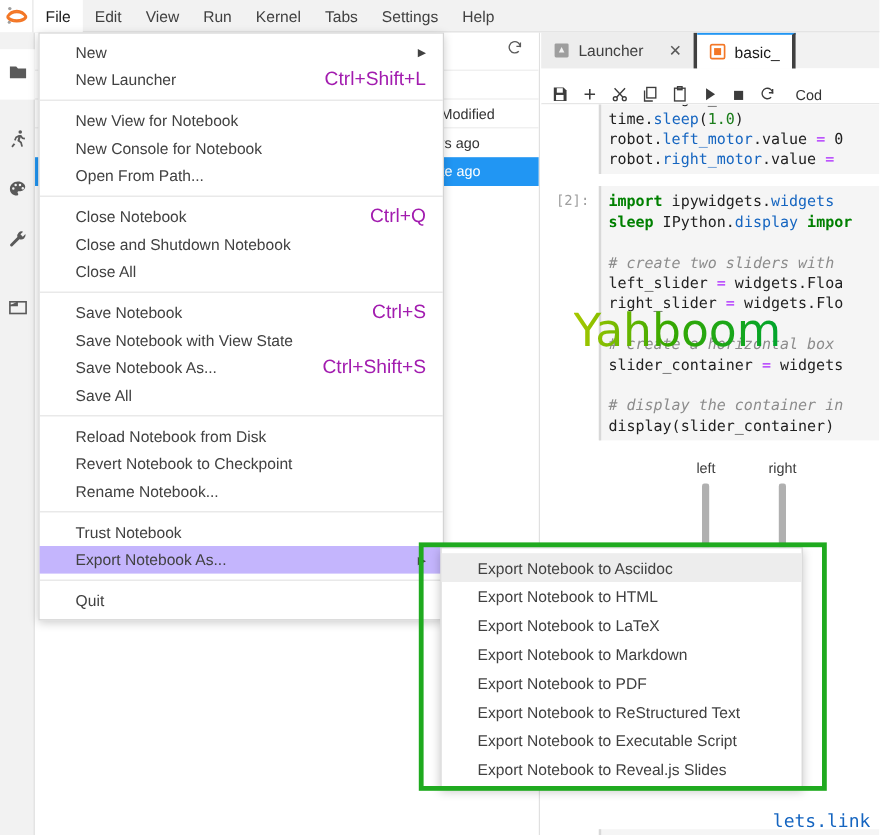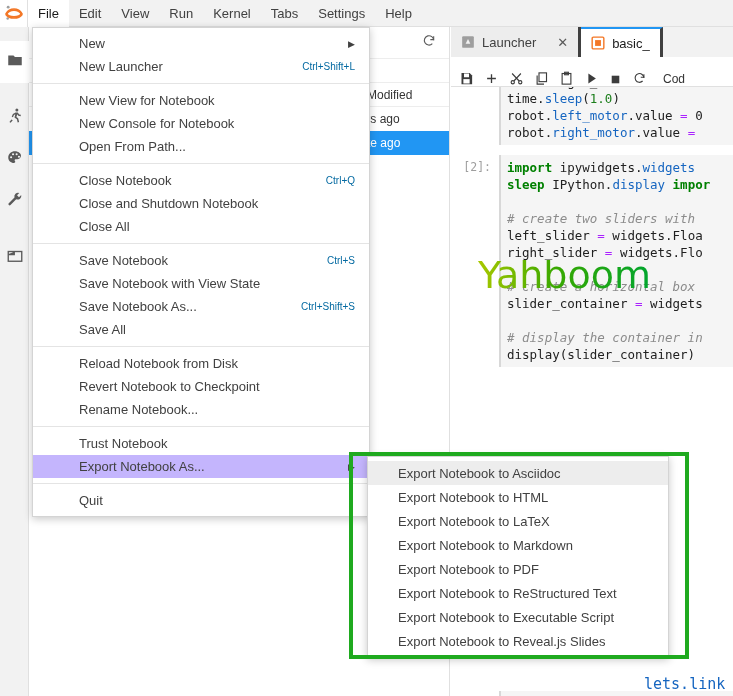--- a/index.html
+++ b/index.html
@@ -159,27 +159,27 @@
   .dropdown {
     position: absolute; left: 32px; top: 27px; width: 338px;
     background: #fff;
     border: 1px solid #d4d4d4;
     box-shadow: 0 2px 8px rgba(0,0,0,0.22);
     z-index: 60;
     padding: 4px 0;
   }
   .mrow {
     display: flex; align-items: center;
-    height: 23px; padding: 0 14px 0 46px;
+    height: 23px; padding: 0 14px 0 30px;
     font-size: 13px; color: #414141;
     cursor: pointer; white-space: nowrap;
   }
   .mrow:hover, .mrow.hl { background: #c4b5fd; }
   .mrow .mlabel { flex: 1; }
-  .mrow .mshort { color: #0369a1; font-size: 10px; margin-left: 20px; }
+  .mrow .mshort { color: #a21caf; font-size: 16px; margin-left: 20px; }
   .mrow .marrow { color: #414141; font-size: 9px; margin-left: 10px; }
   .mdiv { height: 1px; background: #e4e4e4; margin: 5px 0; }
 
   
   .submenu {
     position: absolute; left: 367px; top: 456px; width: 302px;
     background: #fff;
     border: 1px solid #d4d4d4;
     box-shadow: 0 2px 8px rgba(0,0,0,0.22);
     z-index: 61;
@@ -422,20 +422,34 @@
 <span class="tok-plain">left_slider </span><span class="tok-op">=</span><span class="tok-plain"> widgets.Floa</span>
 <span class="tok-plain">right_slider </span><span class="tok-op">=</span><span class="tok-plain"> widgets.Flo</span>
 
 <span class="tok-com"># create a horizontal box </span>
 <span class="tok-plain">slider_container </span><span class="tok-op">=</span><span class="tok-plain"> widgets</span>
 
 <span class="tok-com"># display the container in</span>
 <span class="tok-plain">display(slider_container)</span></div>
       </div>
 
+      <div class="widget-out">
+        <div class="vslider">
+          <div class="vslider-label">left</div>
+          <div class="vslider-track">
+            <div class="vslider-handle" style="top:113px;"></div>
+          </div>
+        </div>
+        <div class="vslider">
+          <div class="vslider-label">right</div>
+          <div class="vslider-track">
+            <div class="vslider-handle" style="top:113px; background:#b0b0b0;"></div>
+          </div>
+        </div>
+      </div>
 
       <div class="cell" style="position:absolute; left:0; right:0; top:604px; width:282px;">
         <div class="prompt"></div>
         <div class="inputarea" style="height:24px; overflow:hidden;"></div>
       </div>
       <div style="position:absolute; left:193px; top:588px; font-family:'DejaVu Sans Mono',monospace; font-size:15px;">
         <span class="tok-name">lets.link</span>
       </div>
 
     </div>

